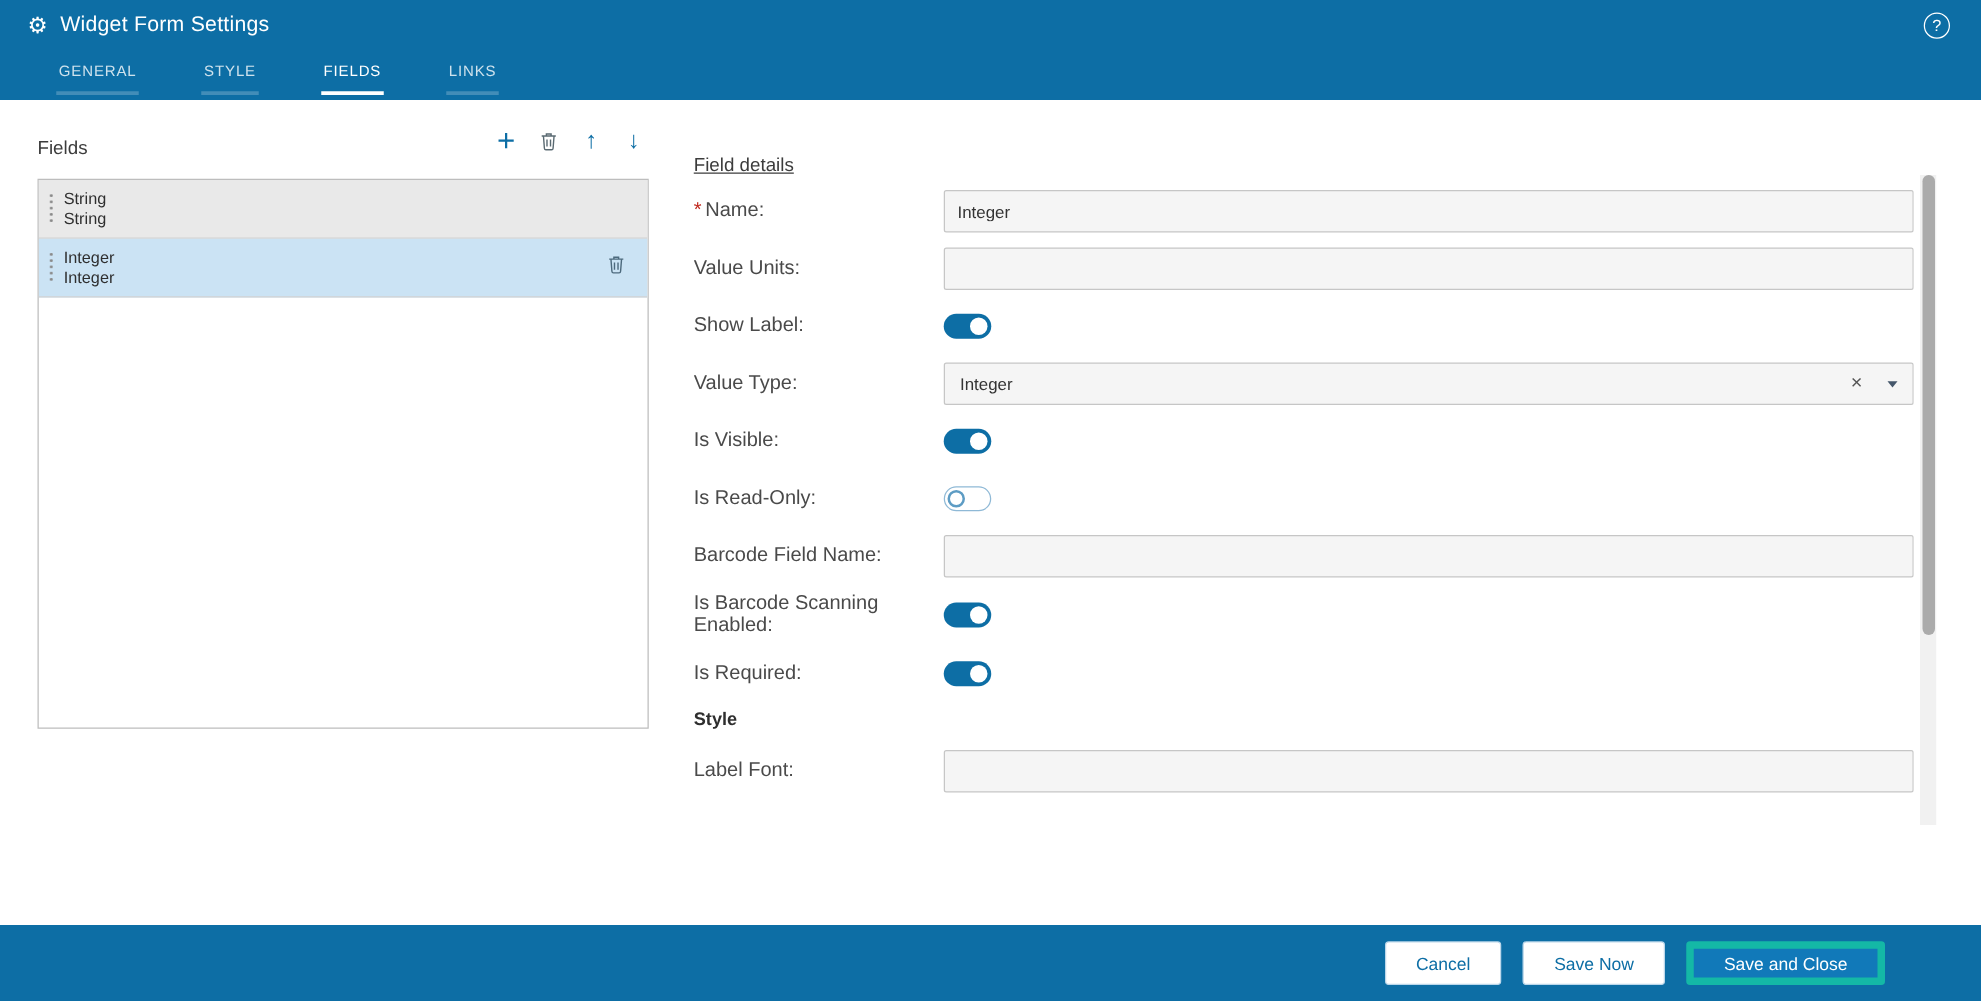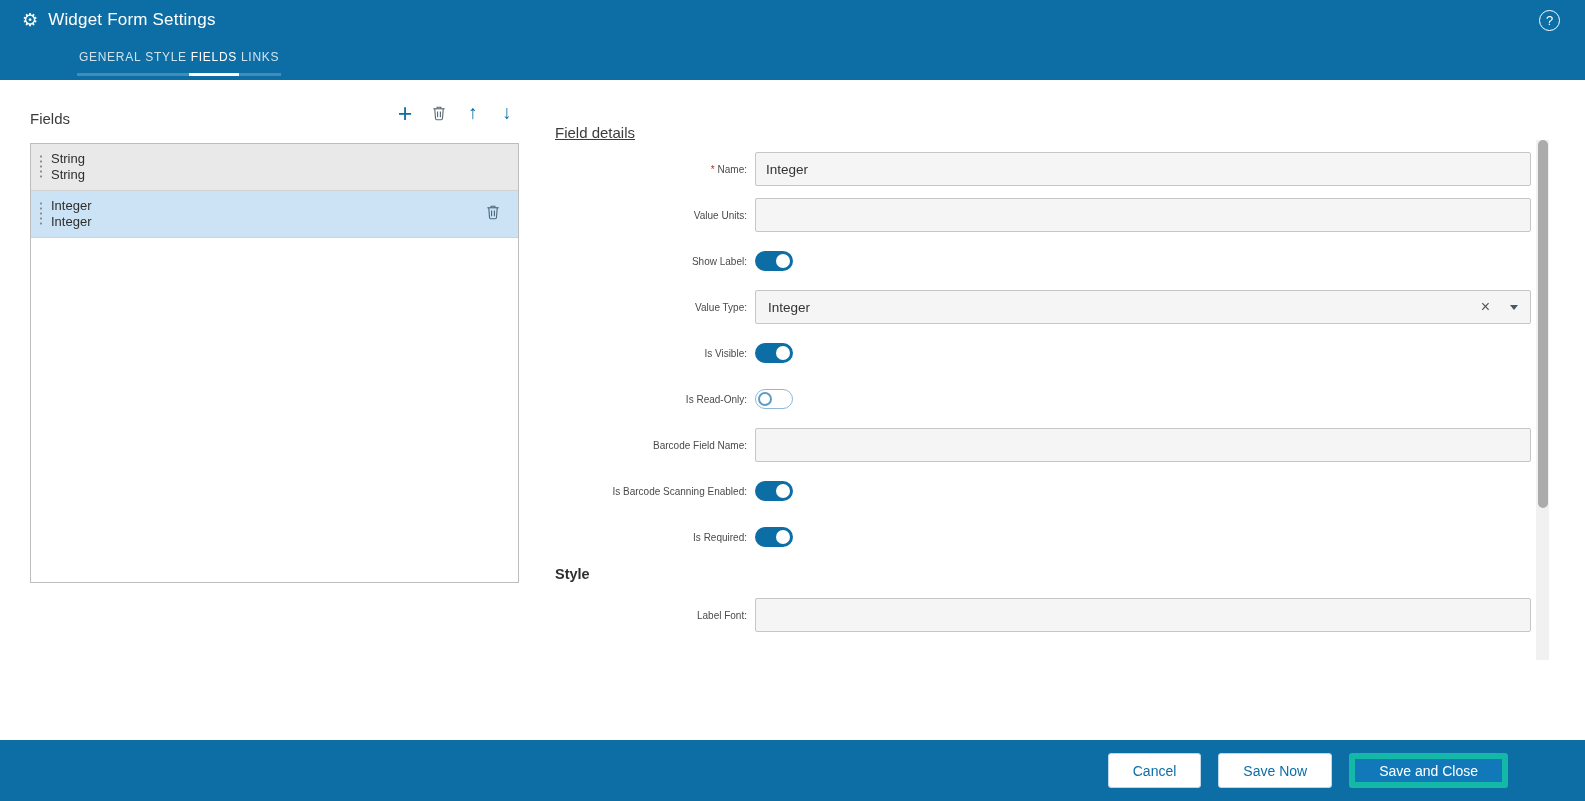--- a/index.html
+++ b/index.html
@@ -6,21 +6,21 @@
   .app{position:relative;width:1585px;height:801px;overflow:hidden;
        font-family:"Liberation Sans",sans-serif;background:#fff;color:#333;}
 
   
   .header{position:absolute;top:0;left:0;right:0;height:80px;background:var(--accent);}
   .title-row{position:absolute;top:10px;left:22px;display:flex;align-items:center;gap:10px;color:#fff;}
   .gear{font-size:18px;line-height:1;}
   .title{font-size:17px;letter-spacing:.2px;}
   .help{position:absolute;top:10px;right:25px;width:19px;height:19px;border:1.5px solid #fff;
         border-radius:50%;color:#fff;font-size:13px;display:flex;align-items:center;justify-content:center;cursor:pointer;}
-  .tab-bar{position:absolute;left:45px;bottom:4px;display:flex;margin-left:32px;}
+  .tab-bar{position:absolute;left:45px;bottom:4px;display:flex;gap:50px;}
   .tab{color:rgba(255,255,255,.8);font-size:12px;letter-spacing:.7px;padding:8px 2px 9px;
        border-bottom:3px solid rgba(255,255,255,.22);cursor:pointer;}
   .tab.active{color:#fff;border-bottom:3px solid #fff;}
 
   
   .main{position:absolute;top:80px;left:0;right:0;height:620px;background:#fff;}
   .panel-title{position:absolute;font-size:15px;color:#3c3c3c;}
   .fields-title{left:30px;top:30px;}
   .details-title{left:555px;top:44px;text-decoration:underline;}
 
@@ -38,21 +38,21 @@
   .field-item.selected{background:var(--sel-bg);}
   .drag-handle{position:absolute;left:8px;top:50%;transform:translateY(-50%);width:4px;height:26px;
                background-image:radial-gradient(circle,#8a8a8a 1px,transparent 1.2px);background-size:4px 5px;}
   .field-lines{display:flex;flex-direction:column;font-size:13px;line-height:16px;color:#2e2e2e;}
   .row-trash{position:absolute;right:18px;top:50%;transform:translateY(-50%);color:#4d6a7d;cursor:pointer;}
 
   
   .details-scroll{position:absolute;left:555px;top:60px;width:976px;height:520px;overflow:hidden;}
   .form-inner{padding-top:12px;}
   .form-row{display:flex;align-items:center;margin-bottom:12px;min-height:34px;}
-  .form-label{width:192px;padding-right:8px;text-align:right;font-size:10px;color:#4a4a4a;flex:none;}
+  .form-label{width:192px;padding-right:8px;font-size:16px;color:#4a4a4a;flex:none;}
   .req{color:var(--req);margin-right:3px;}
   .form-ctl{flex:1;display:flex;align-items:center;}
   .text-input{width:100%;height:34px;box-sizing:border-box;background:var(--input-bg);
               border:1px solid #c6c6c6;border-radius:2px;padding:0 10px;font-size:13.5px;
               color:#333;font-family:"Liberation Sans",sans-serif;outline:none;}
   .select{width:100%;height:34px;box-sizing:border-box;background:var(--input-bg);
           border:1px solid #c6c6c6;border-radius:2px;display:flex;align-items:center;
           padding:0 12px;font-size:13.5px;color:#333;cursor:pointer;}
   .sel-val{flex:1;}
   .sel-clear{color:#555;font-size:16px;margin-right:20px;cursor:pointer;line-height:1;}

